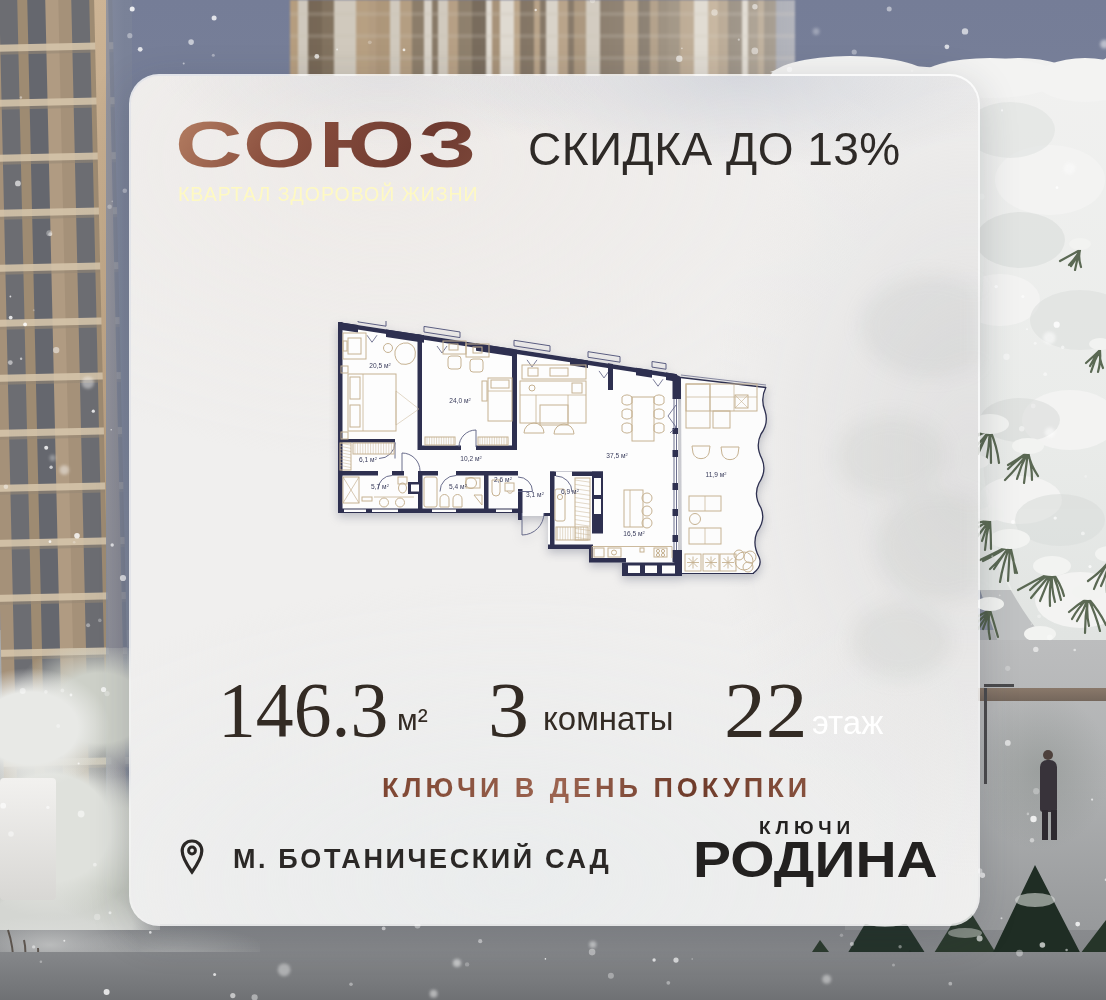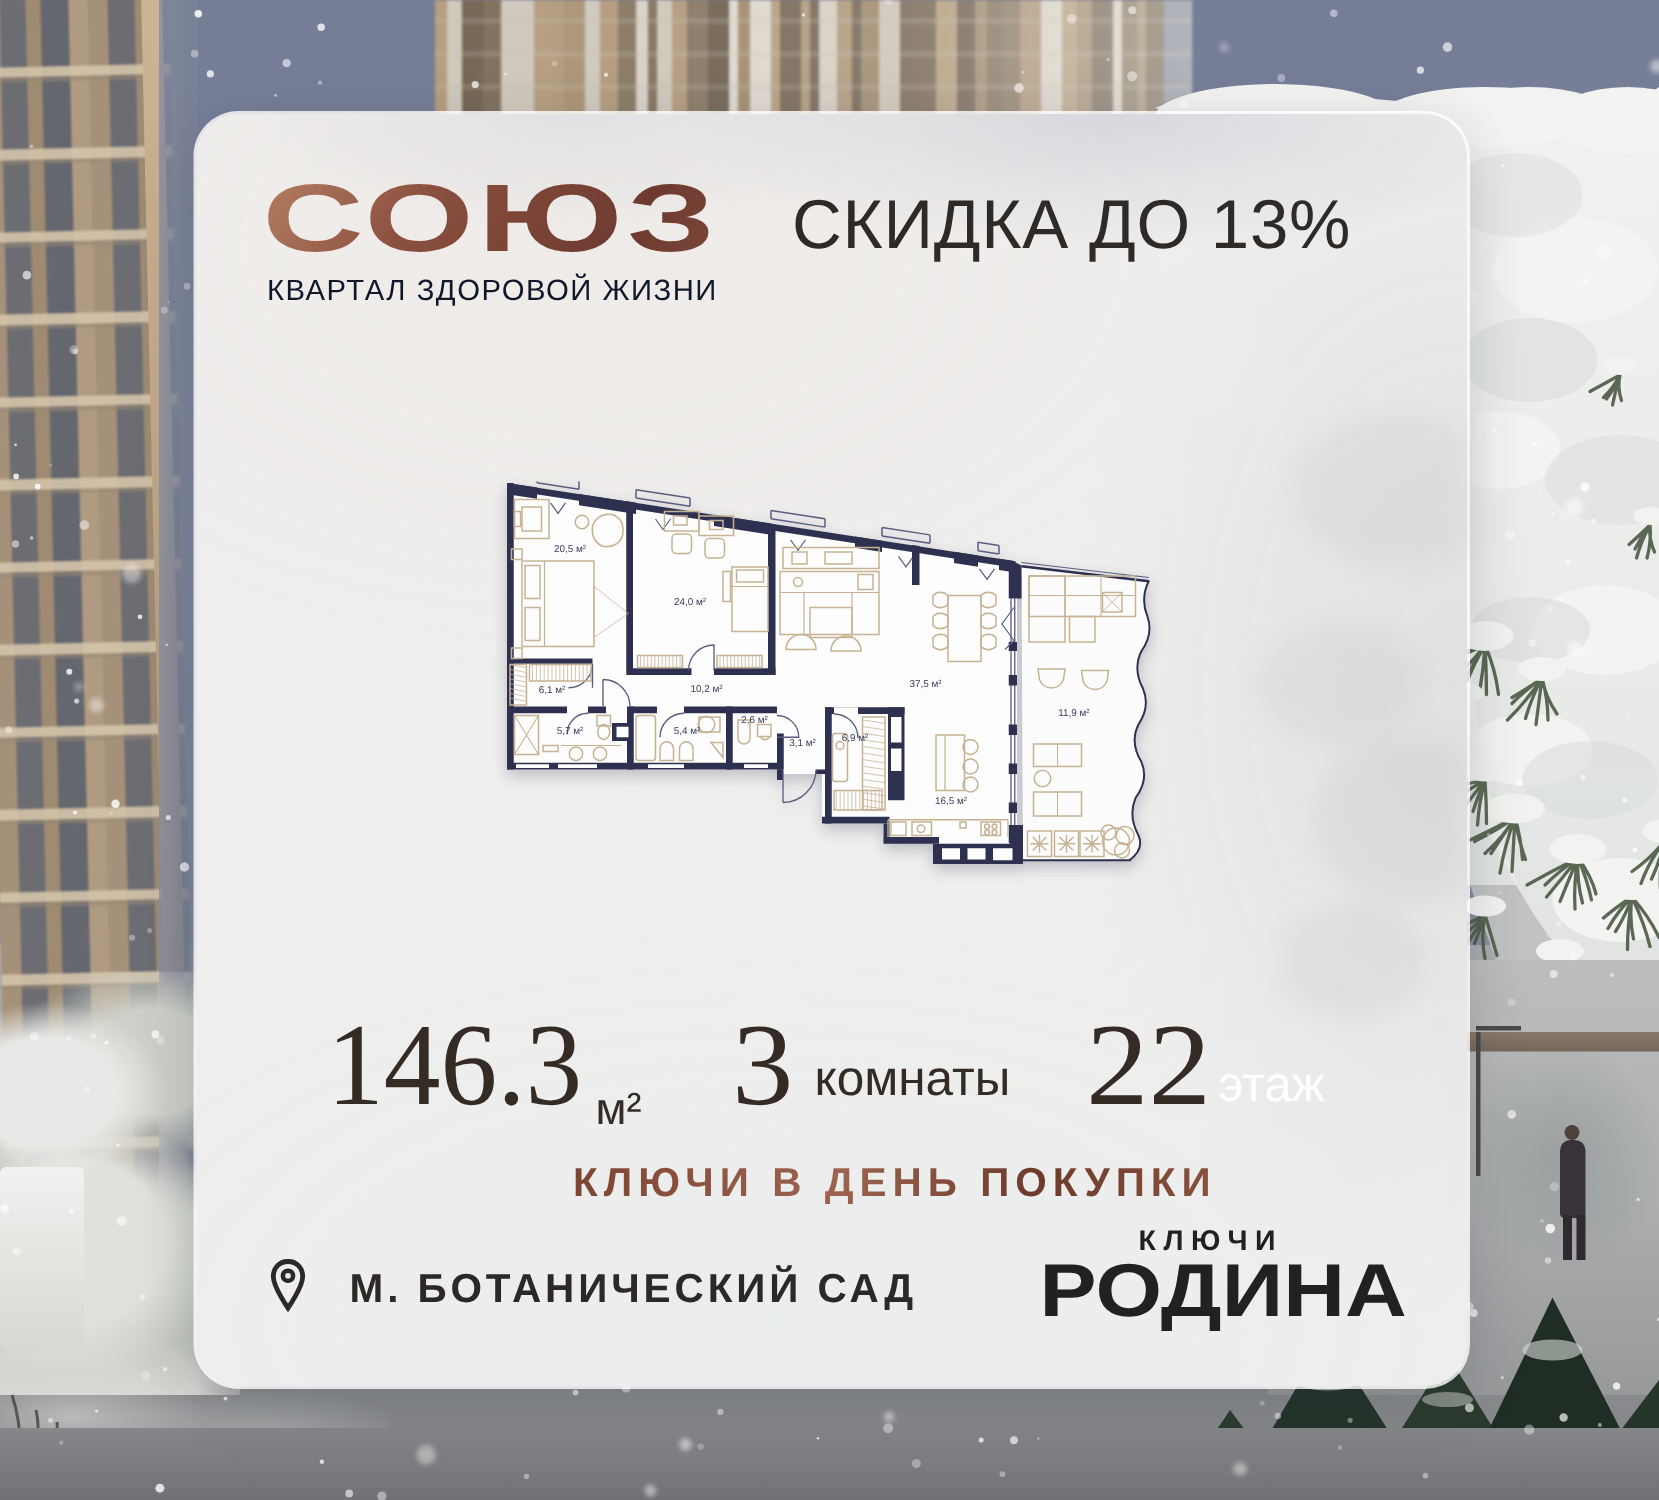--- a/index.html
+++ b/index.html
@@ -423,21 +423,21 @@
 <g opacity="0.13">
 <ellipse cx="800" cy="250" rx="70" ry="50" fill="#9aa0a0"></ellipse>
 <ellipse cx="760" cy="380" rx="55" ry="40" fill="#a0a6a4"></ellipse>
 <ellipse cx="810" cy="470" rx="65" ry="55" fill="#98a09c"></ellipse>
 <ellipse cx="770" cy="565" rx="50" ry="38" fill="#9aa29e"></ellipse>
 </g>
 </svg>
 
 <div class="abs" id="logo" style="left:175px;top:116px;width:310px;height:56px;font-weight:bold;font-size:64px;line-height:58px;letter-spacing:2px;transform:scaleX(1.46);transform-origin:left;background:linear-gradient(115deg,#b57f63 0%,#8a4f3e 25%,#6e3a30 55%,#85503f 80%,#6e3a30 100%);-webkit-background-clip:text;background-clip:text;color:transparent;">СОЮЗ</div>
 
-<div class="abs" id="tagline" style="left:178px;top:183px;width:400px;font-size:19.5px;letter-spacing:1px;color:#0f172a;">КВАРТАЛ ЗДОРОВОЙ ЖИЗНИ</div>
+<div class="abs" id="tagline" style="left:178px;top:183px;width:400px;font-size:19.5px;letter-spacing:1px;color:#fef9c3;">КВАРТАЛ ЗДОРОВОЙ ЖИЗНИ</div>
 
 <div class="abs" id="skidka" style="left:528px;top:122px;width:520px;font-size:46px;letter-spacing:0.5px;color:#2e2a27;">СКИДКА ДО 13%</div>
 
 <svg class="abs" id="plan" style="left:336px;top:321px;filter:drop-shadow(0px 4px 5px rgba(110,115,135,0.4));" width="434" height="256" viewBox="0 0 434 256">
 
 <polygon points="2,1 340,53 342,56 342,237 253,237 253,228 212,228 212,195 186,195 186,192 2,192" fill="#fdfdfd"></polygon>
 
 <polygon points="286,237 346,237 346,255 286,255" fill="#fdfdfd"></polygon>
 
 <path d="M345,56 L430,66 Q424,78 429,90 Q433,102 425,113 Q419,125 426,138 Q431,150 423,162 Q417,174 425,187 Q430,199 421,211 Q416,223 423,236 Q427,245 417,252.5 L346,253 Z" fill="#fcfcfc"></path>
@@ -696,21 +696,21 @@
     <text x="167" y="161" font-size="6.6" fill="#3a3d5c" text-anchor="middle" font-family="Liberation Sans, sans-serif">2,6 м<tspan font-size="4" dy="-2">2</tspan></text>
     <text x="199" y="176" font-size="6.6" fill="#3a3d5c" text-anchor="middle" font-family="Liberation Sans, sans-serif">3,1 м<tspan font-size="4" dy="-2">2</tspan></text>
     <text x="234" y="173" font-size="6.6" fill="#3a3d5c" text-anchor="middle" font-family="Liberation Sans, sans-serif">6,9 м<tspan font-size="4" dy="-2">2</tspan></text>
     <text x="281" y="137" font-size="6.6" fill="#3a3d5c" text-anchor="middle" font-family="Liberation Sans, sans-serif">37,5 м<tspan font-size="4" dy="-2">2</tspan></text>
     <text x="298" y="215" font-size="6.6" fill="#3a3d5c" text-anchor="middle" font-family="Liberation Sans, sans-serif">16,5 м<tspan font-size="4" dy="-2">2</tspan></text>
     <text x="380" y="156" font-size="6.6" fill="#3a3d5c" text-anchor="middle" font-family="Liberation Sans, sans-serif">11,9 м<tspan font-size="4" dy="-2">2</tspan></text>
 </svg>
 
 <div class="abs serif" id="stat1n" style="left:218px;top:671px;font-size:78px;line-height:78px;color:#332b24;transform:scaleX(0.97);transform-origin:left;">146.3</div>
 
-<div class="abs" style="left:397px;top:703px;font-size:30px;color:#332b24;margin-top:20px;">м²</div>
+<div class="abs" style="left:397px;top:703px;font-size:30px;color:#332b24;">м²</div>
 
 <div class="abs serif" id="stat2n" style="left:488px;top:671px;font-size:78px;line-height:78px;color:#332b24;transform:scaleX(1.05);transform-origin:left;">3</div>
 
 <div class="abs" style="left:543px;top:700px;font-size:33px;letter-spacing:0px;color:#332b24;">комнаты</div>
 
 <div class="abs serif" id="stat3n" style="left:724px;top:671px;font-size:78px;line-height:78px;color:#332b24;transform:scaleX(1.07);transform-origin:left;">22</div>
 
 <div class="abs" style="left:812px;top:704px;font-size:33px;letter-spacing:0px;color:#ffffff;">этаж</div>
 
 <div class="abs" id="keys" style="left:339px;top:773px;width:440px;font-size:27px;font-weight:bold;letter-spacing:4px;background:linear-gradient(100deg,#7d4531,#9c6450 40%,#6e3b2a 70%,#8a5440);-webkit-background-clip:text;background-clip:text;color:transparent;margin-left:43px;">КЛЮЧИ В ДЕНЬ ПОКУПКИ</div>

